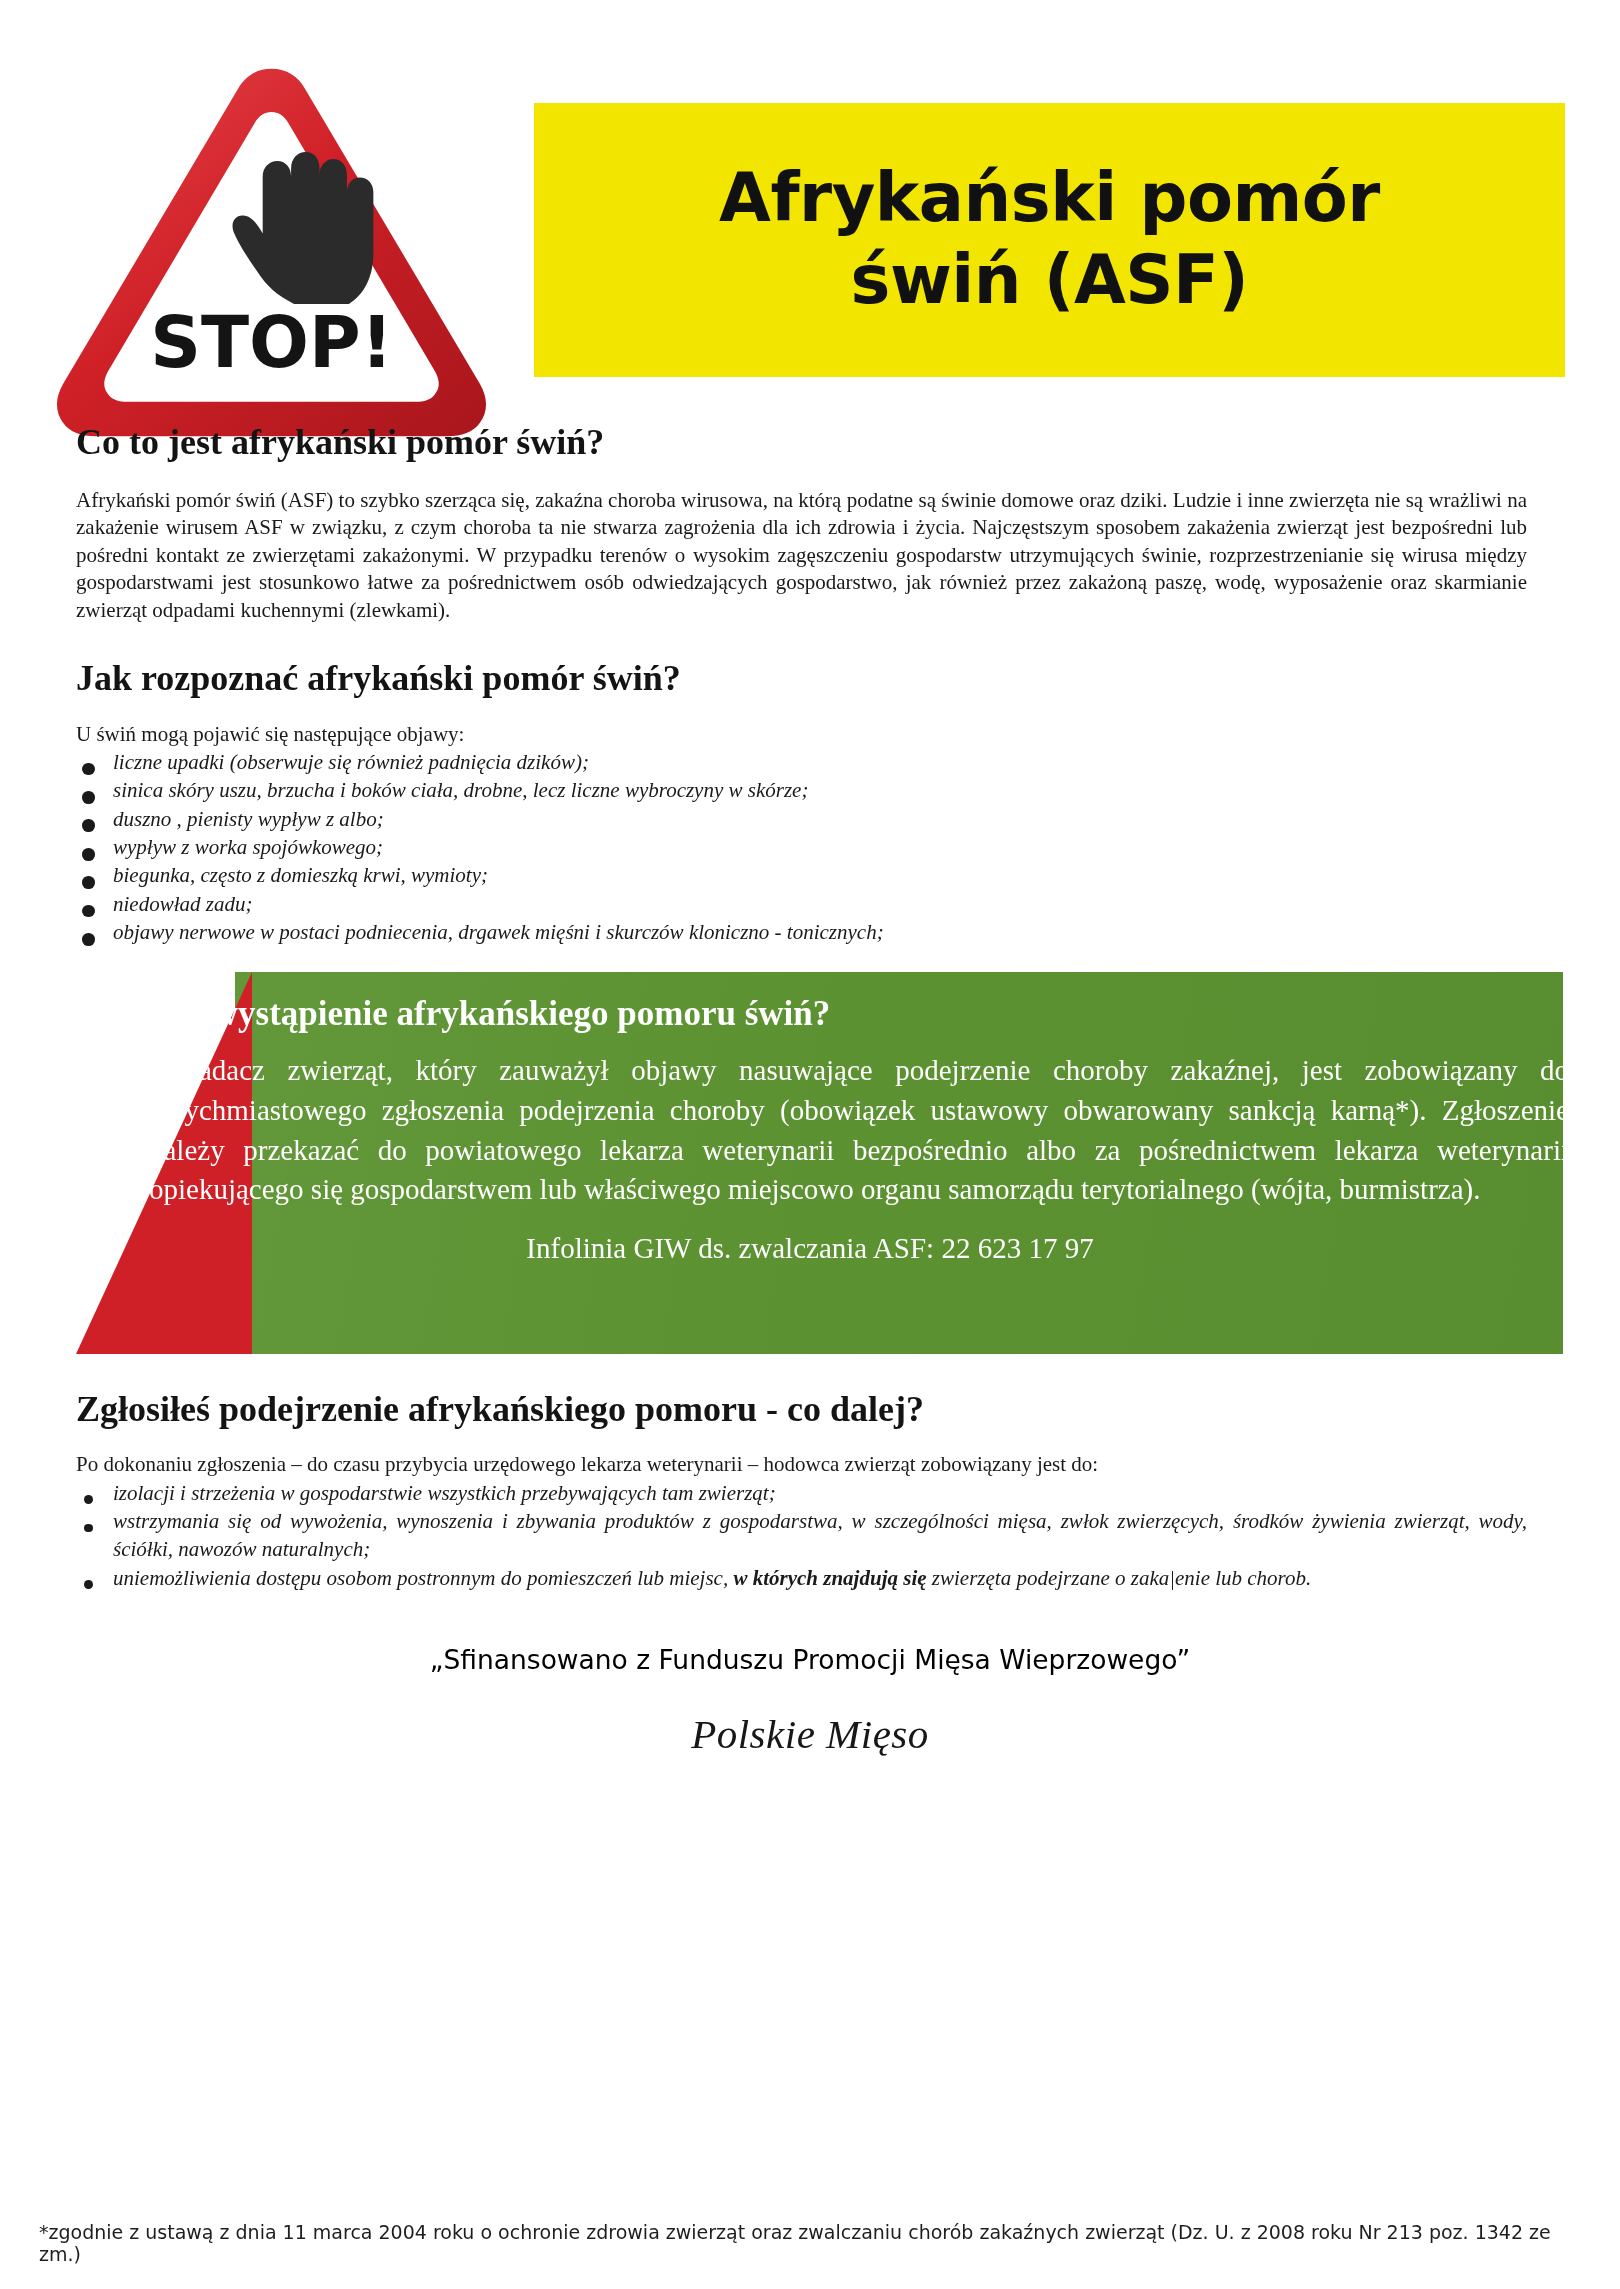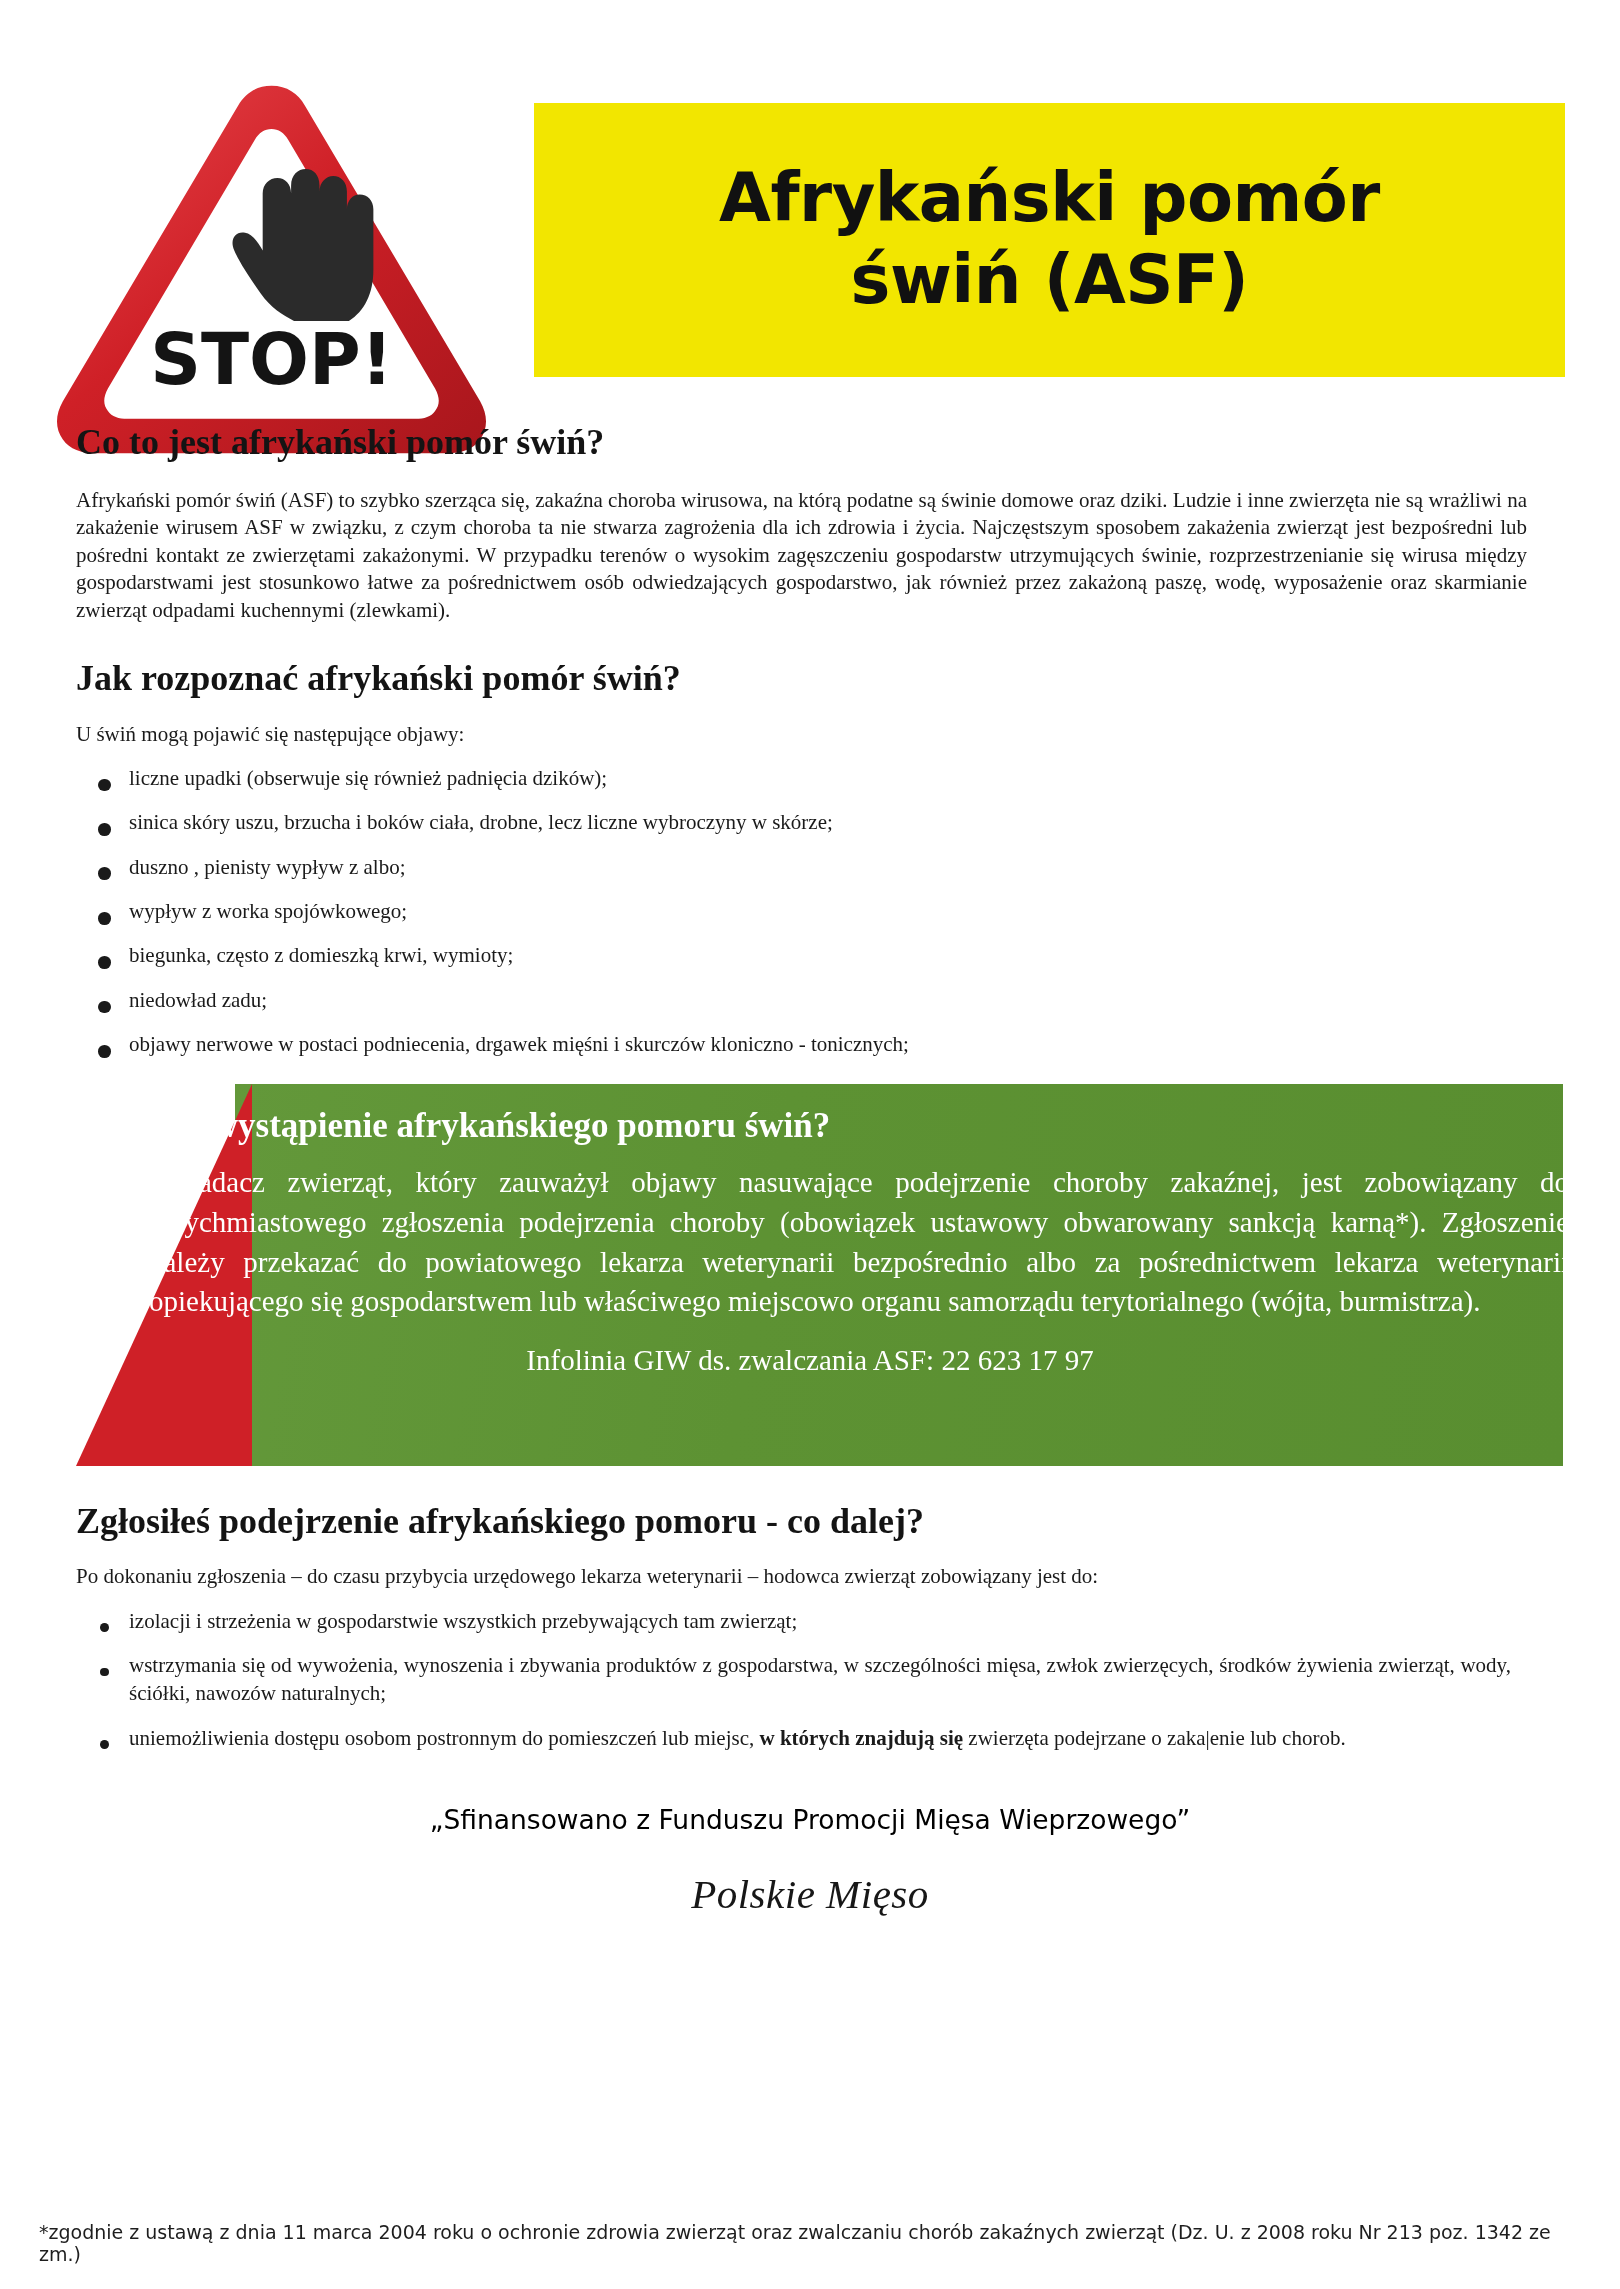--- a/index.html
+++ b/index.html
@@ -27,21 +27,21 @@
   
   .header {
     position: absolute;
     left: 0; top: 39px;
     width: 1620px;
     height: 382px;
   }
   .stop-sign {
     position: absolute;
     left: 51px;
-    top: 39px;
+    top: 22px;
     width: 441px;
     height: 382px;
   }
   .tri-outer {
     position: absolute;
     left: 0; top: 0;
     width: 441px;
     height: 382px;
   }
   .header-banner {
@@ -90,22 +90,23 @@
     text-align: justify;
     color: #1a1a1a;
   }
   ul.body-list {
     list-style: none;
     padding-left: 76px;
   }
   ul.body-list li {
     position: relative;
     padding-left: 37px;
-    margin: 16px;
+    margin: 0;
     line-height: 1.35;
+    font-style: italic;
   }
   ul.body-list li::before {
     content: "";
     position: absolute;
     left: 5.9px;
     top: 14.7px;
     width: 12.7px;
     height: 12.7px;
     background: #1a1a1a;
     border-radius: 50%;

